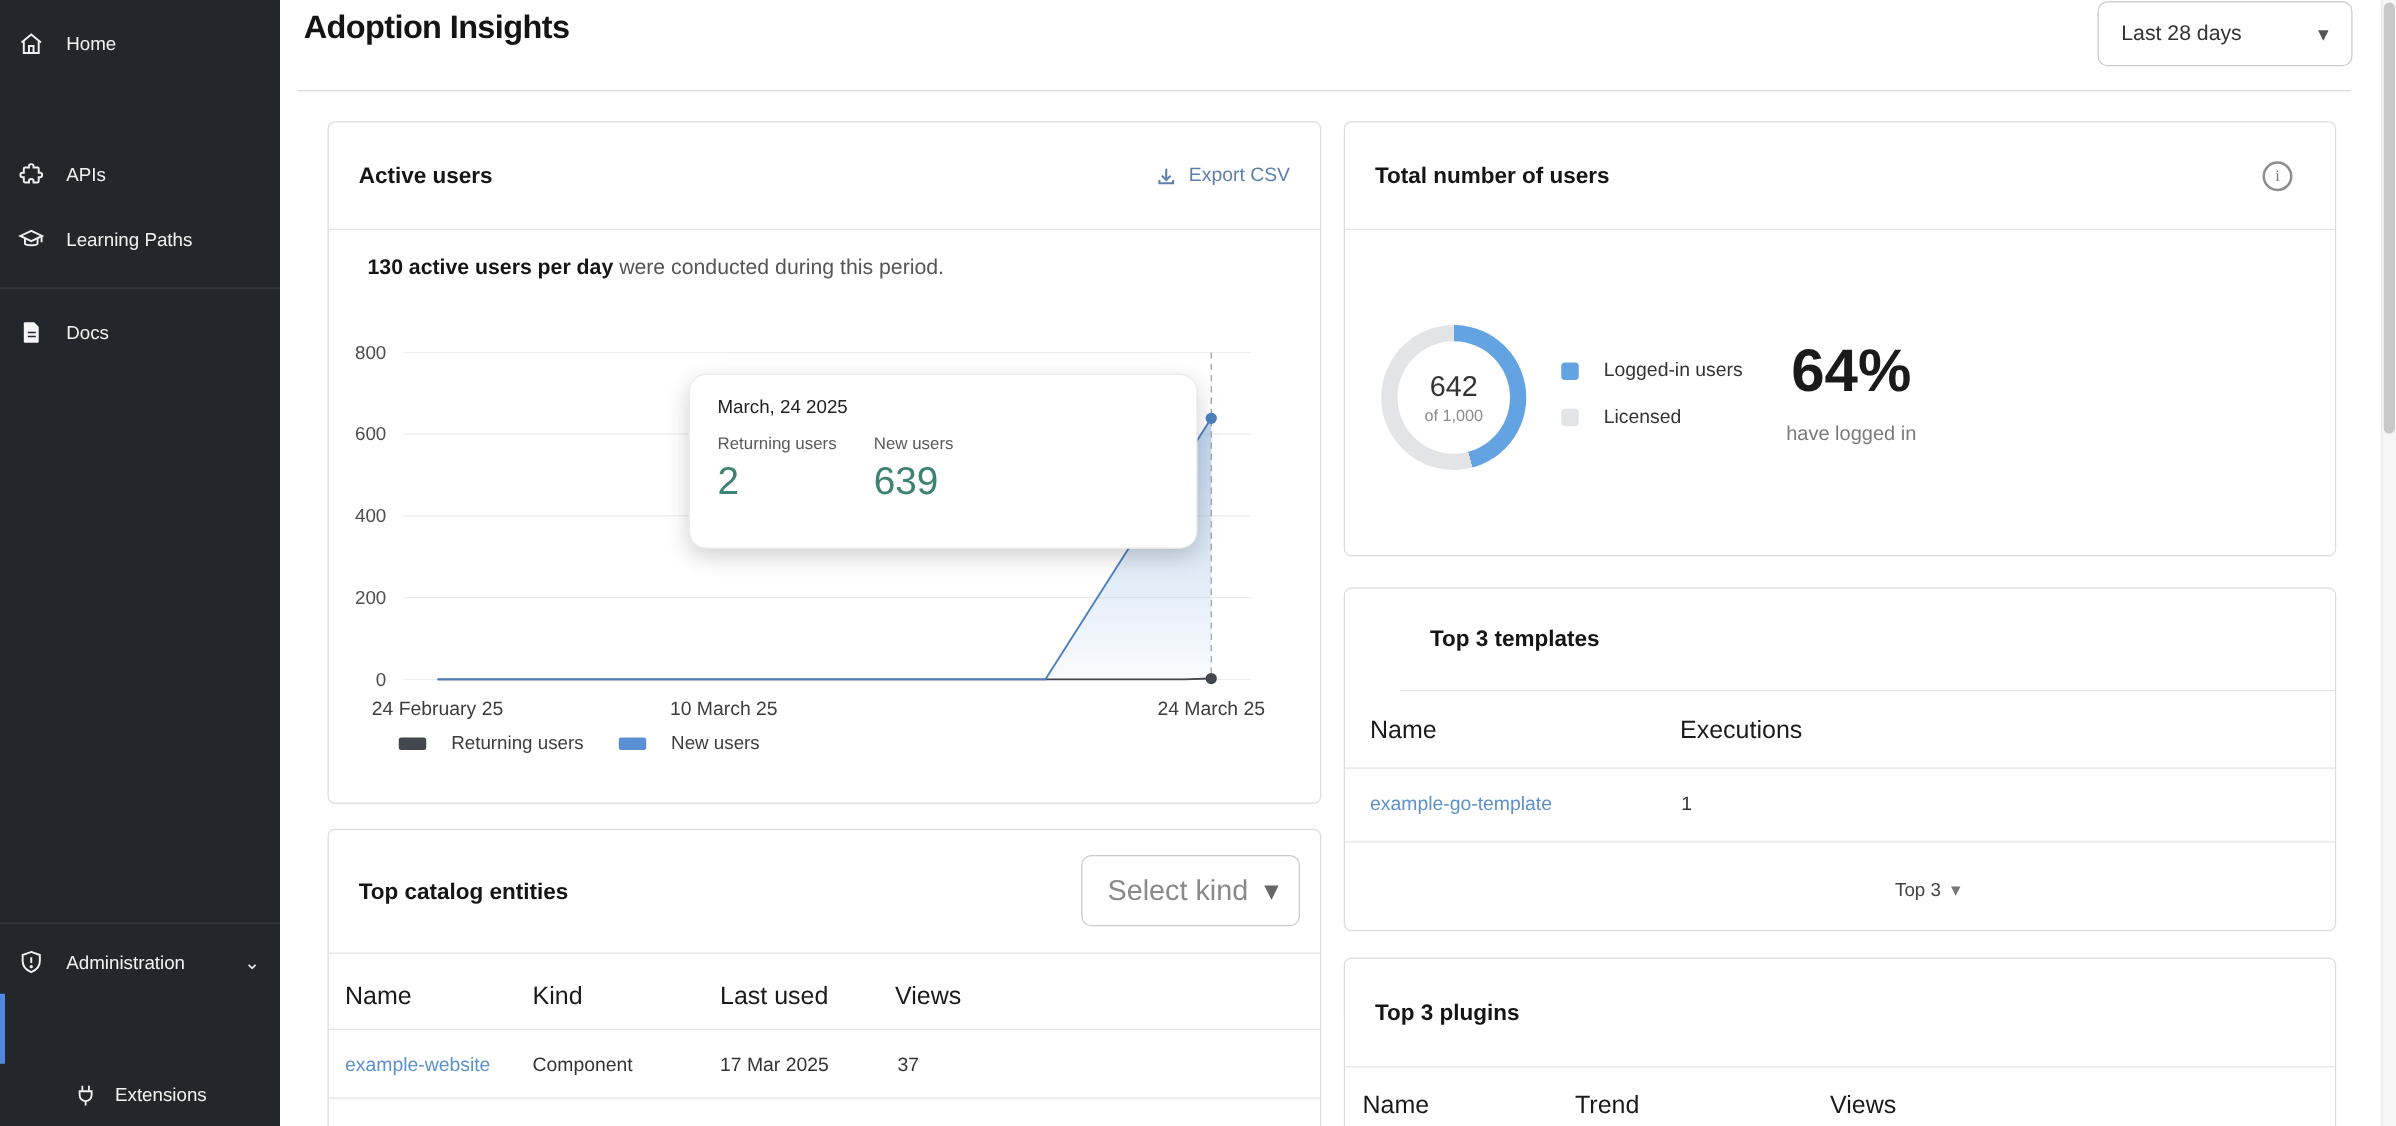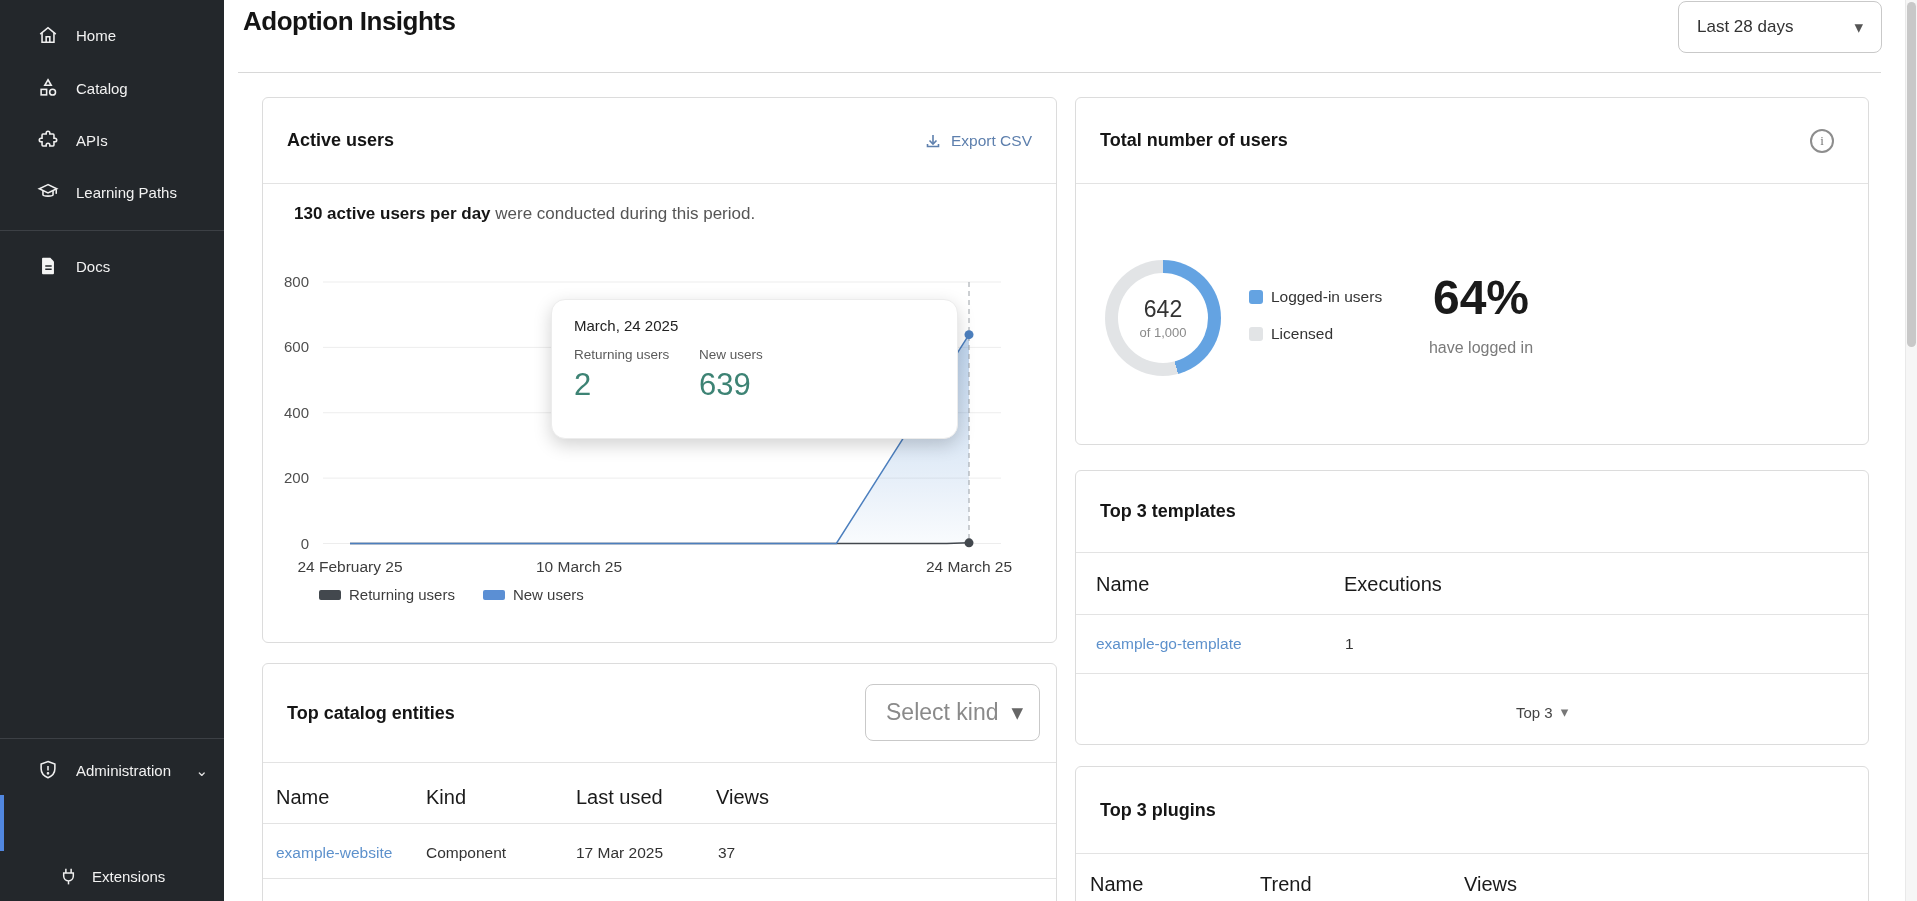--- a/index.html
+++ b/index.html
@@ -3,21 +3,21 @@
 <meta charset="utf-8">
 <style>
   * { margin:0; padding:0; box-sizing:border-box; }
   body { background:#fff; }
   .page { position:relative; width:1917px; height:901px; overflow:hidden;
           background:#fff; font-family:"Liberation Sans", sans-serif; }
 
   
   .sidebar { position:absolute; left:0; top:0; width:224px; height:901px; background:#23272b; }
   .side-item { position:absolute; left:0; width:224px; height:40px; display:flex; align-items:center;
-               gap:17px; padding-left:37px; color:#f2f2f2; font-size:15px; cursor:pointer; }
+               gap:17px; padding-left:14px; color:#f2f2f2; font-size:15px; cursor:pointer; }
   .side-item svg { flex:0 0 auto; }
   .side-divider { position:absolute; left:0; width:224px; height:1px; background:#3c4045; }
   .side-child { padding-left:58px; gap:13px; }
   .sel-bar { position:absolute; left:0; top:795px; width:4px; height:56px; background:#5187e0; }
   .chev { margin-left:auto; margin-right:16px; color:#e8e8e8; font-size:15px; line-height:1; }
   .chev::before { content:"⌄"; }
 
   
   .page-title { position:absolute; left:243px; top:6px; font-size:26px; font-weight:700;
                 color:#141414; letter-spacing:-0.5px; }
@@ -34,32 +34,32 @@
   .scroll-thumb { position:absolute; right:1px; top:2px; width:9px; height:345px; background:#c8c8c8; border-radius:5px; }
 
   
   .card { position:absolute; background:#fff; border:1px solid #dcdcdc; border-radius:6px; }
   .card-head { position:relative; height:86px; border-bottom:1px solid #e3e3e3;
                display:flex; align-items:center; padding:0 24px; }
   .card-title { font-size:18px; font-weight:700; color:#151515; }
 
   #card-active   { left:262px; top:97px;  width:795px; height:546px; }
   #card-total    { left:1075px; top:97px; width:794px; height:348px; }
-  #card-templates{ left:1075px; top:470px; width:794px; height:275px; }
+  #card-templates{ left:1075px; top:470px; width:794px; height:275px;padding-left:44px; }
   #card-catalog  { left:262px; top:663px; width:795px; height:260px; }
   #card-plugins  { left:1075px; top:766px; width:794px; height:156px; }
 
   
   .export-btn { position:absolute; right:18px; top:25px; height:36px; display:flex; align-items:center;
                 gap:9px; color:#5d7fad; font-size:15.5px; font-weight:500; cursor:pointer; padding:0 6px; }
   .summary { position:absolute; left:31px; top:106px; font-size:17px; color:#555; }
   .summary b { color:#151515; font-weight:700; }
   #au-chart { position:absolute; left:0; top:0; width:795px; height:546px; font-family:inherit; }
   .au-legend { position:absolute; left:56px; top:488px; display:flex; gap:28px; align-items:center; }
-  .legend-item { display:flex; align-items:center; gap:8px; font-size:15px; color:#3d3d3d; }
+  .legend-item { display:flex; align-items:center; gap:20px; font-size:15px; color:#3d3d3d; }
   .legend-bar { width:22px; height:10px; border-radius:2px; }
 
   .tooltip { position:absolute; left:288px; top:201px; width:407px; height:140px; background:#fff;
              border:1px solid #ececec; border-radius:14px; box-shadow:0 6px 18px rgba(0,0,0,.18);
              padding:17px 22px; }
   .tt-date { font-size:15px; color:#222; font-weight:500; }
   .tt-row { display:flex; margin-top:13px; }
   .tt-col1 { width:125px; }
   .tt-label { font-size:13.5px; color:#5a5a5a; }
   .tt-value { font-size:31px; color:#3d8374; font-weight:500; margin-top:5px; }
@@ -103,28 +103,20 @@
 <div class="page">
 
   <nav class="sidebar">
     <div class="side-item" style="top:15px">
       <svg width="22" height="22" viewBox="0 0 24 24" fill="none" stroke="#f0f0f0" stroke-width="1.7">
           <path d="M3.5 11L12 4l8.5 7"></path>
           <path d="M5.5 9.5V20h13V9.5"></path>
           <path d="M10 20v-6h4v6"></path>
         </svg>
       <span>Home</span>
-    </div>
-    <div class="side-item" style="top:68px">
-      <svg width="22" height="22" viewBox="0 0 24 24" fill="none" stroke="#f0f0f0" stroke-width="1.7">
-          <path d="M12 3l3.5 6h-7z"></path>
-          <rect x="4.5" y="13.5" width="6" height="6"></rect>
-          <circle cx="17" cy="16.5" r="3.2"></circle>
-        </svg>
-      <span>Catalog</span>
     </div>
     <div class="side-item" style="top:120px">
       <svg width="22" height="22" viewBox="0 0 24 24" fill="none" stroke="#f0f0f0" stroke-width="1.7">
           <path d="M10 4.5a2 2 0 0 1 4 0v1h3.5a1 1 0 0 1 1 1V10h1a2 2 0 0 1 0 4h-1v3.5a1 1 0 0 1-1 1H14v-1a2 2 0 0 0-4 0v1H6.5a1 1 0 0 1-1-1V14h-1a2 2 0 0 1 0-4h1V6.5a1 1 0 0 1 1-1H10z"></path>
         </svg>
       <span>APIs</span>
     </div>
     <div class="side-item" style="top:172px">
       <svg width="22" height="22" viewBox="0 0 24 24" fill="none" stroke="#f0f0f0" stroke-width="1.7">
           <path d="M12 4L2.5 8.5 12 13l9.5-4.5z"></path>

